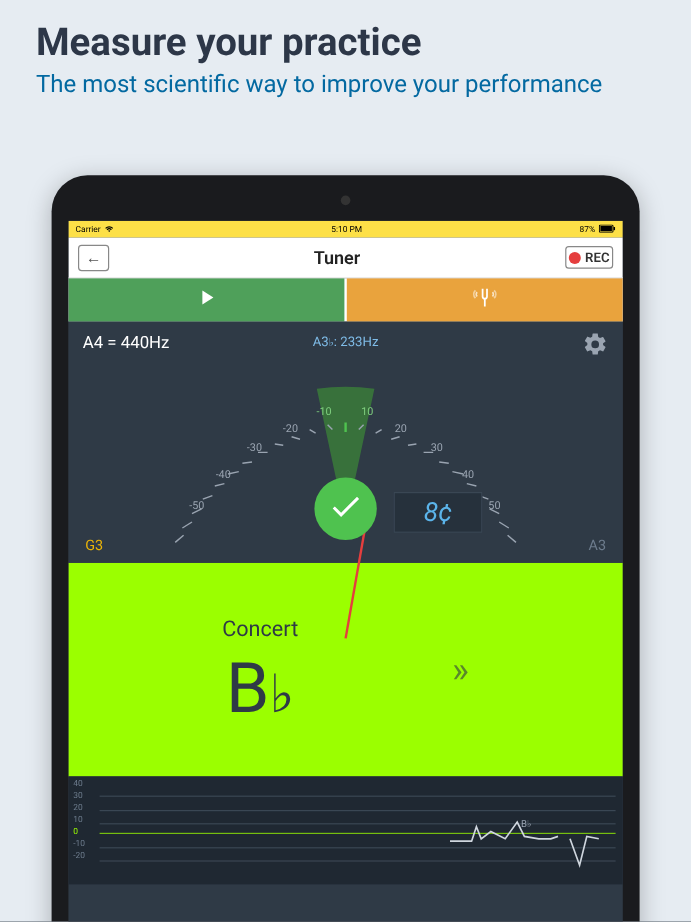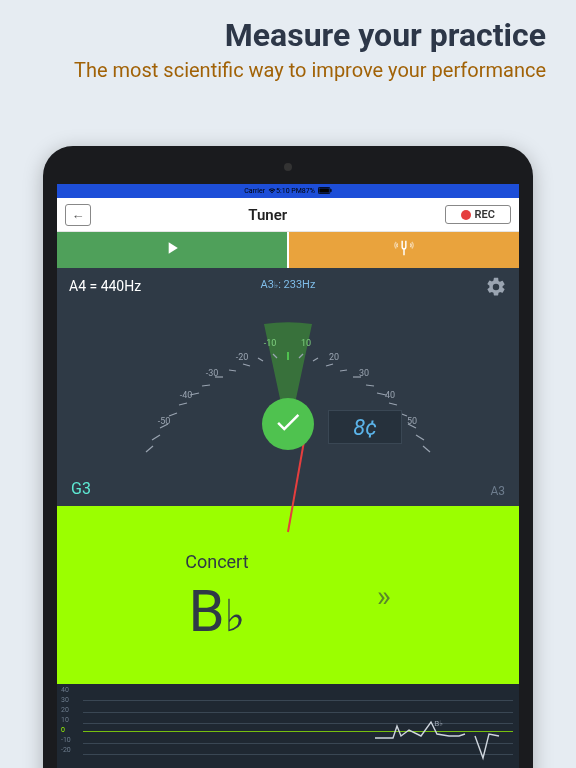--- a/index.html
+++ b/index.html
@@ -1,47 +1,47 @@
 <!DOCTYPE html>
 <html><head>
 <meta charset="utf-8">
 <style>
 * { margin:0; padding:0; box-sizing:border-box; font-family:-apple-system,BlinkMacSystemFont,"Segoe UI",Roboto,sans-serif; }
 body { width:576px; height:768px; background:#e6ecf2; overflow:hidden; position:relative; }
 .bg-instruments { position:absolute; inset:0; opacity:0.07; pointer-events:none; }
-.promo-header { text-align:right; padding:16px 30px 12px; color:#2d3748; position:relative; z-index:2; }
+.promo-header { text-align:left; padding:16px 30px 12px; color:#2d3748; position:relative; z-index:2; }
 .promo-header h1 { font-size:32px; font-weight:700; margin-bottom:4px; }
-.promo-header p { font-size:20px; font-weight:400; color:#a16207; line-height:1.25; }
+.promo-header p { font-size:20px; font-weight:400; color:#0369a1; line-height:1.25; }
 .tablet-frame { position:absolute; left:50%; transform:translateX(-50%); top:146px; width:490px; height:700px; background:#1a1b1e; border-radius:30px; padding:38px 14px 0 14px; box-shadow:0 4px 20px rgba(0,0,0,.25); z-index:3; }
 .tablet-camera { position:absolute; top:17px; left:50%; transform:translateX(-50%); width:8px; height:8px; border-radius:50%; background:#333; }
 .screen { width:100%; height:100%; background:#2f3a46; overflow:hidden; position:relative; }
-.status-bar { height:14px; background:#1d4ed8; display:flex; align-items:center; justify-content:center; padding:0 6px; font-size:7px; color:#000; }
+.status-bar { height:14px; background:#fde047; display:flex; align-items:center; justify-content:space-between; padding:0 6px; font-size:7px; color:#000; }
 .status-left,.status-right { display:flex; align-items:center; gap:3px; }
 .nav-bar { height:34px; background:#fff; display:flex; align-items:center; justify-content:space-between; padding:0 8px; border-bottom:1px solid #e5e5e5; }
 .nav-back { width:26px; height:22px; border:1px solid #888; border-radius:3px; display:flex; align-items:center; justify-content:center; color:#555; font-size:13px; cursor:pointer; }
 .nav-title { font-size:15px; font-weight:600; color:#222; }
-.rec-btn { display:flex; align-items:center; gap:4px; border:1px solid #888; border-radius:3px; padding:2px 15px; font-size:11px; font-weight:600; color:#333; cursor:pointer; }
+.rec-btn { display:flex; align-items:center; gap:4px; border:1px solid #888; border-radius:3px; padding:2px 2px; font-size:11px; font-weight:600; color:#333; cursor:pointer; }
 .rec-dot { width:10px; height:10px; border-radius:50%; background:#e53e3e; }
 .tab-row { height:36px; display:flex; gap:2px; background:#fff; }
 .tab { flex:1; display:flex; align-items:center; justify-content:center; color:#fff; cursor:pointer; }
 .tab-green { background:#4fa05a; }
 .tab-amber { background:#e9a33d; }
 .tab svg { width:20px; height:20px; }
 .tab-amber svg { width:22px; height:22px; }
-.tuner-body { background:#2f3a46; padding:12px 1px 0 12px; position:relative; height:238px; }
+.tuner-body { background:#2f3a46; padding:12px 1px 0 12px; position:relative; height:201px; }
 .ref-pitch { position:absolute; top:10px; left:12px; color:#fff; font-size:14px; }
 .gear { position:absolute; top:8px; right:12px; color:#9aa4b1; cursor:pointer; }
 .detected { position:absolute; top:10px; left:50%; transform:translateX(-50%); font-size:11px; color:#7fbce8; }
 .detected .flat-m { font-size:9px; }
 .gauge { position:absolute; top:20px; left:50%; transform:translateX(-50%); width:400px; height:200px; }
 .needle { position:absolute; left:50%; top:152px; width:2px; height:112px; background:#e53e3e; transform-origin:bottom center; transform:translateX(-50%) rotate(10deg); }
 .center-badge { position:absolute; left:50%; top:130px; transform:translateX(-50%); width:52px; height:52px; border-radius:50%; background:#4fc24f; display:flex; align-items:center; justify-content:center; color:#fff; }
 .center-badge svg { width:30px; height:30px; }
 .cents-box { position:absolute; top:142px; left:calc(50% + 40px); width:74px; height:34px; background:#26313c; border:1px solid #3a4754; display:flex; align-items:center; justify-content:center; color:#5bb4ea; font-size:22px; font-weight:400; font-style:italic; }
-.range-left { position:absolute; left:14px; bottom:8px; color:#5eead4; font-size:16px; }
+.range-left { position:absolute; left:14px; bottom:8px; color:#eab308; font-size:12px; }
 .range-right { position:absolute; right:14px; bottom:8px; color:#6d7c8d; font-size:12px; }
 .transpose { background:#9bff00; height:178px; display:flex; align-items:center; justify-content:space-evenly; color:#2f3a46; }
 .t-col { text-align:center; }
 .t-label { font-size:18px; margin-bottom:10px; font-weight:400; }
 .t-note { font-size:58px; font-weight:400; line-height:1; }
 .t-note .flat-n { font-size:44px; }
 .t-arrow { font-size:30px; color:#2f3a46; opacity:.6; }
 .graph { background:#1f2832; height:90px; position:relative; padding:4px 6px 0 26px; }
 .graph-label { position:absolute; left:4px; font-size:7px; color:#6d7c8d; }
 .graph-canvas { position:absolute; left:26px; right:6px; top:8px; bottom:4px; }

